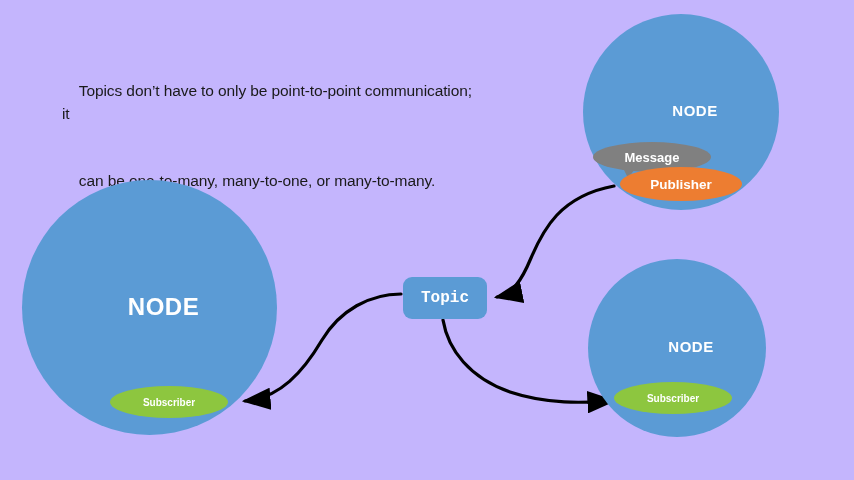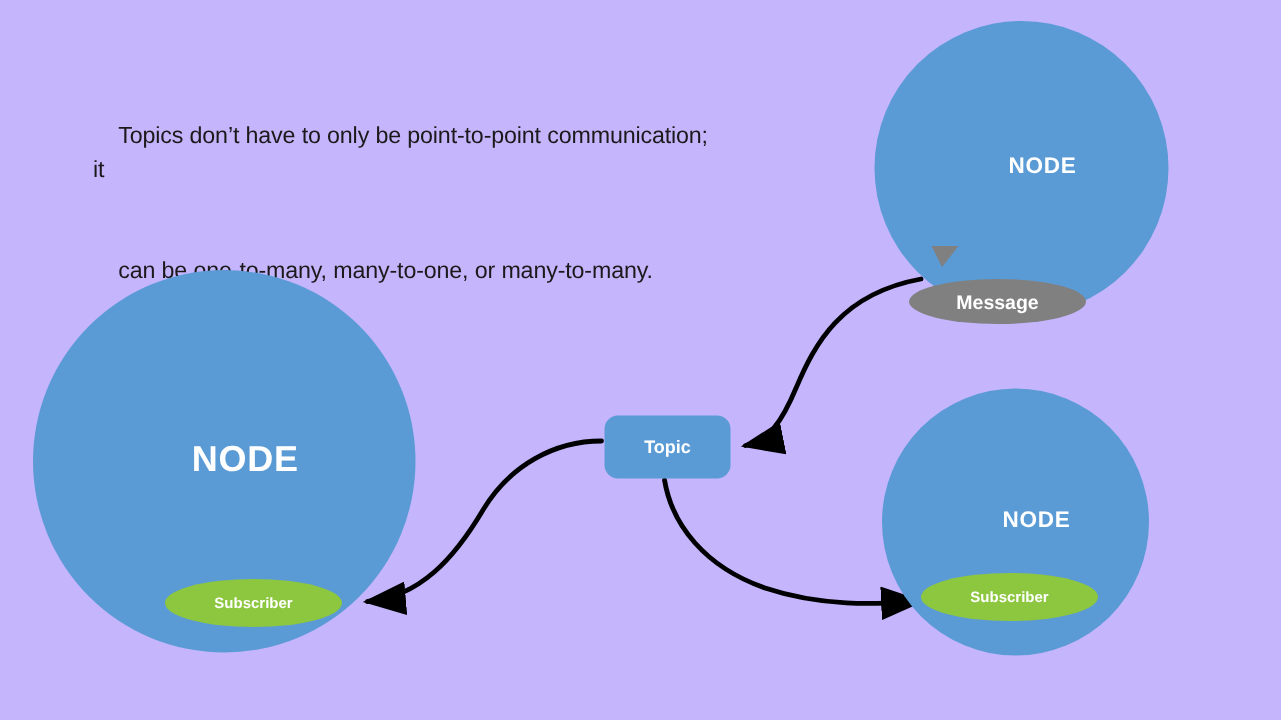--- a/index.html
+++ b/index.html
@@ -118,25 +118,24 @@
     width: 118px;
     height: 32px;
   }
   #publisher-top-right {
     left: 37px;
     top: 153px;
     width: 122px;
     height: 34px;
   }
   #message-top-right {
-    left: 23px;
+    left: 10px;
     top: 128px;
     width: 118px;
     height: 30px;
-    margin-top: 44px;
   }
   
   #message-tail {
     position: absolute;
     left: 38px;
     top: 150px;
     width: 0;
     height: 0;
     border-left: 7px solid transparent;
     border-right: 11px solid transparent;
@@ -184,29 +183,32 @@
       <span>Subscriber</span>
     </div>
   </div>
 
   <div id="node-top-right" class="node-circle">
     <div class="node-label">NODE</div>
     <div id="message-tail"></div>
     <div id="message-top-right" class="pill pill-message">
       <span>Message</span>
     </div>
+    <div id="publisher-top-right" class="pill pill-publisher">
+      <span>Publisher</span>
+    </div>
   </div>
 
   <div id="node-bottom-right" class="node-circle">
     <div class="node-label">NODE</div>
     <div id="subscriber-bottom-right" class="pill pill-subscriber">
       <span>Subscriber</span>
     </div>
   </div>
 
   <div id="topic-box" style="position:absolute; left:403px; top:277px; width:84px; height:42px;
               background:#5B9BD5; border-radius:9px; display:flex;
               align-items:center; justify-content:center;">
-    <span style="color:#ffffff; font-weight:bold; font-size:12px;
-                 font-family:Liberation Sans, sans-serif;">Topic</span>
+    <span style="color:#ffffff; font-weight:bold; font-size:16px;
+                 font-family:Liberation Mono, monospace;">Topic</span>
   </div>
 
 </div>
 
 </body></html>

